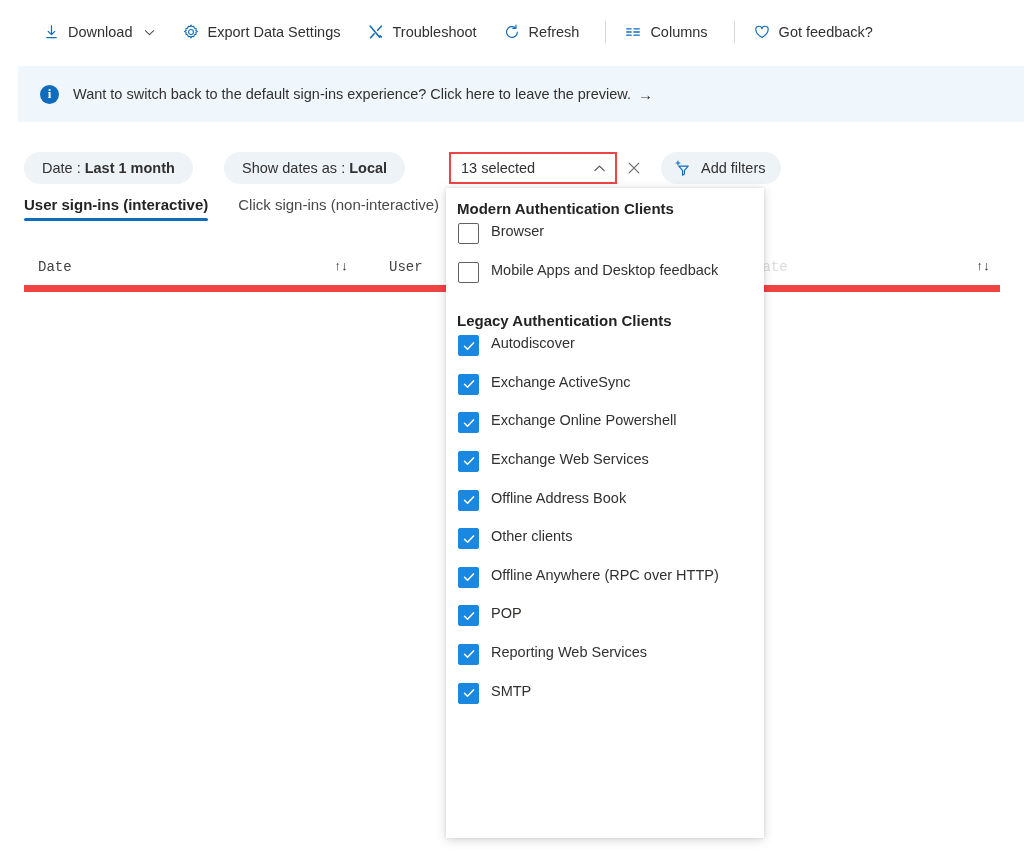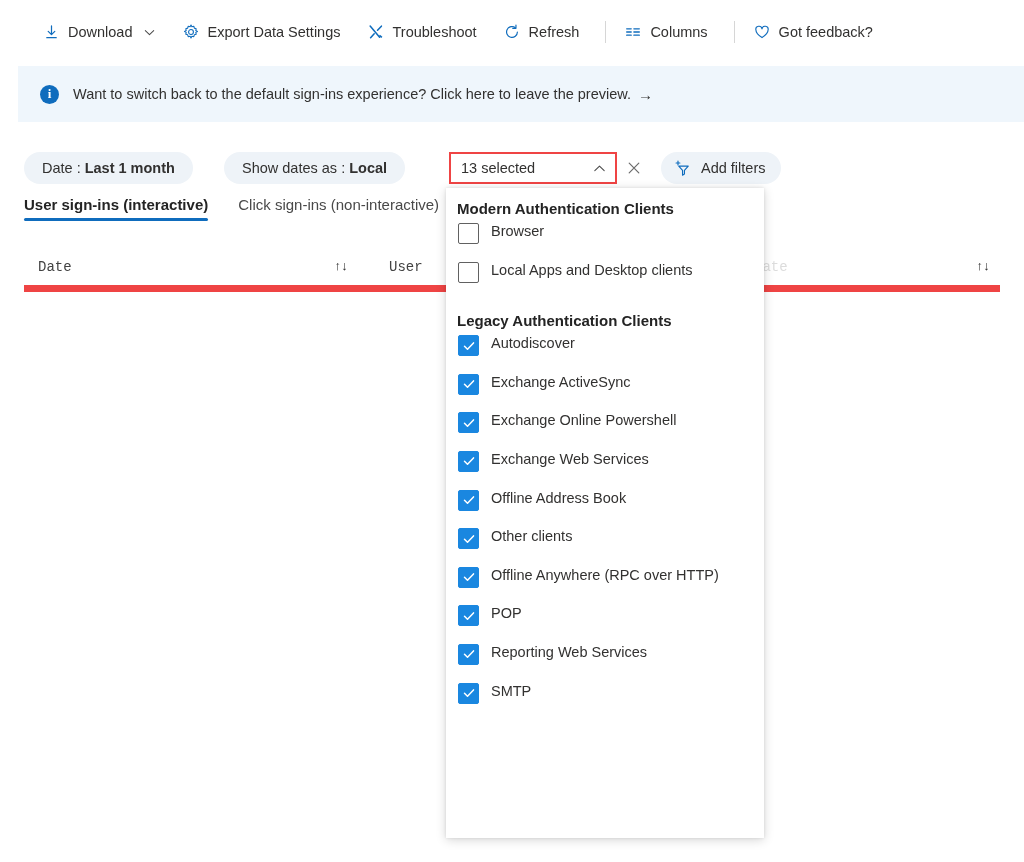--- a/index.html
+++ b/index.html
@@ -293,21 +293,21 @@
       <span class="cb">
         
       </span>
       <span class="otext">Browser</span>
     </div>
 
     <div class="opt">
       <span class="cb">
         
       </span>
-      <span class="otext">Local Apps and Desktop clients</span>
+      <span class="otext">Mobile Apps and Desktop feedback</span>
     </div>
 
     <div class="group-title">Legacy Authentication Clients</div>
 
     <div class="opt">
       <span class="cb on">
         <svg width="14" height="14" viewBox="0 0 14 14">
             <path d="M2.5 7.3l3 3 6-6.4" fill="none" stroke="#ffffff" stroke-width="1.5" stroke-linecap="round" stroke-linejoin="round"></path>
           </svg>
       </span>

